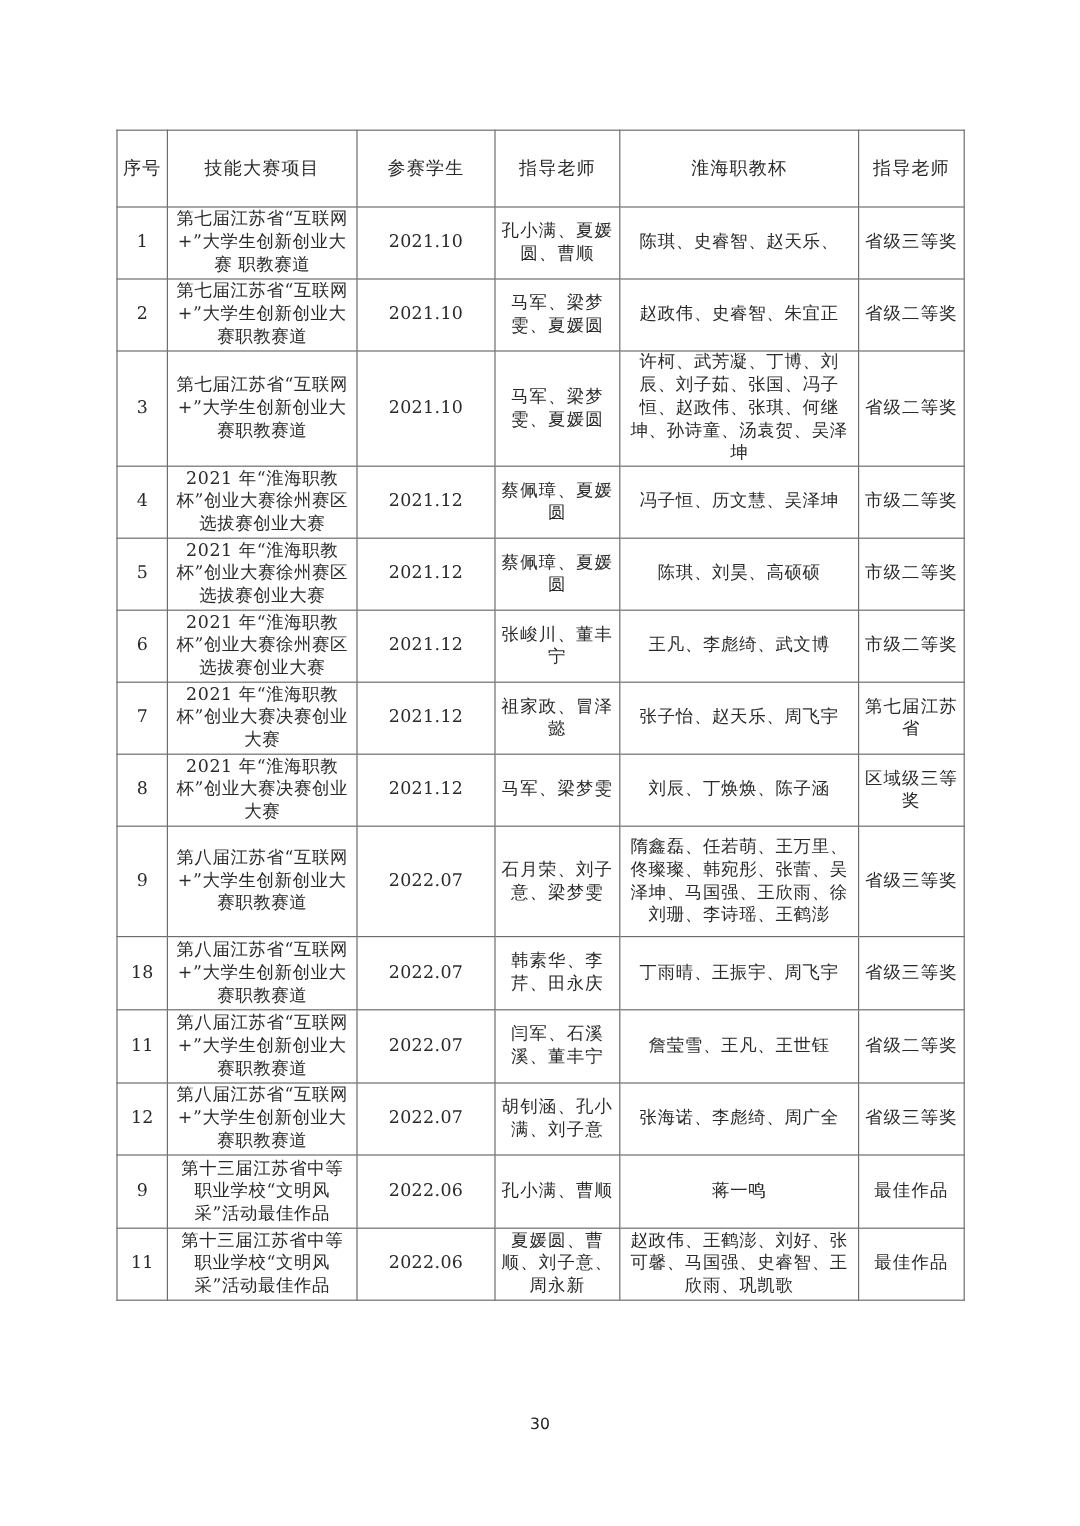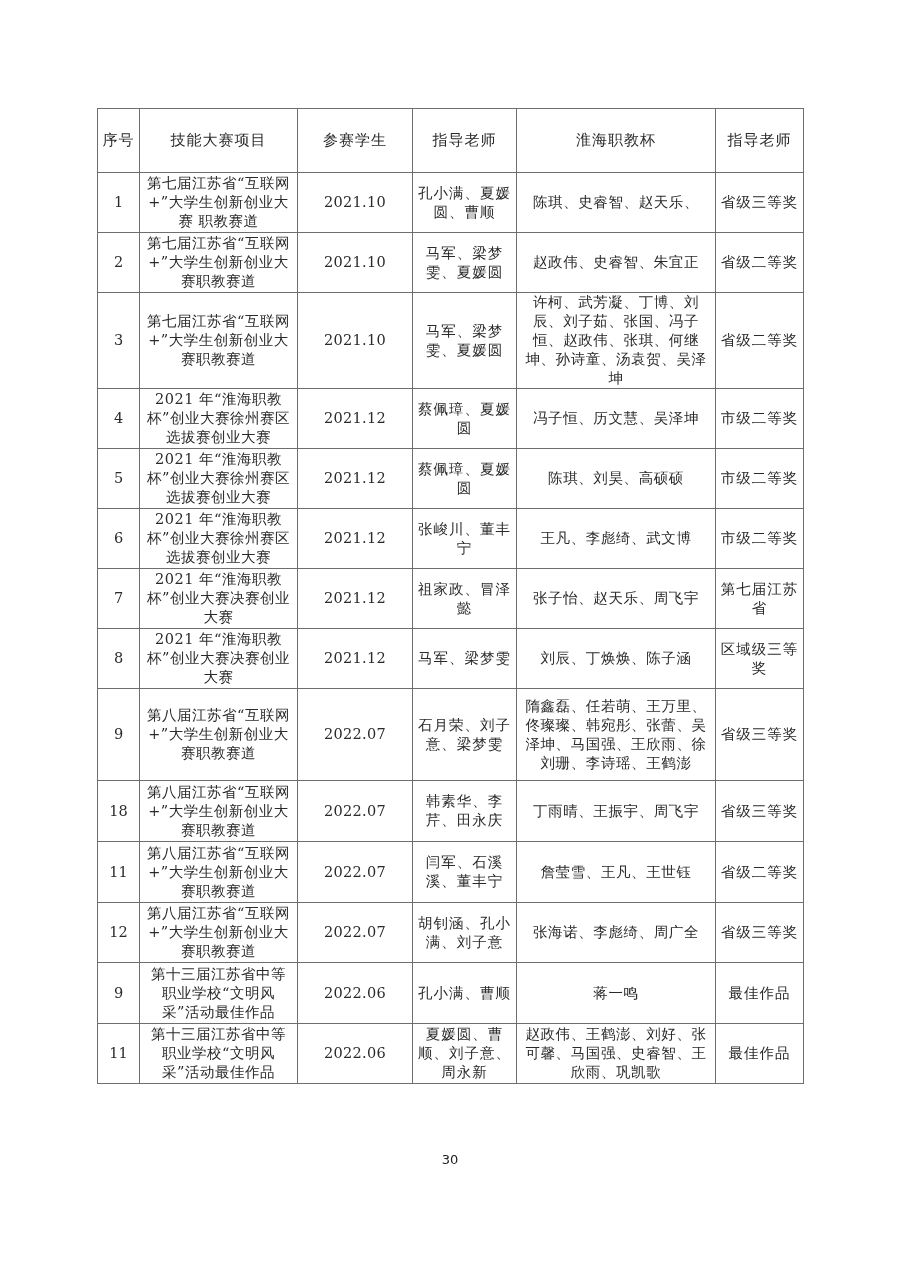--- a/index.html
+++ b/index.html
@@ -51,21 +51,21 @@
     td.col-time { font-size: 15px; letter-spacing: 0.3px; }
     td.col-teacher { padding: 0 10px; line-height: 20px; letter-spacing: 1px; }
     td.col-students { padding: 0 8px; line-height: 20px; letter-spacing: 0.6px; }
     td.col-rank { padding: 0 10px; line-height: 22px; letter-spacing: 1px; }
     th.col-no { line-height: 20px; padding: 0 10px; }
 
     .page-number {
       position: absolute;
       left: 0;
       width: 900px;
-      top: 1152px;
+      top: 1180px;
       text-align: center;
       font-family: "DejaVu Sans", "Liberation Sans", sans-serif;
       font-size: 13px;
       color: #222222;
     }
   </style>
 </head>
 <body>
 
 <div class="page">

